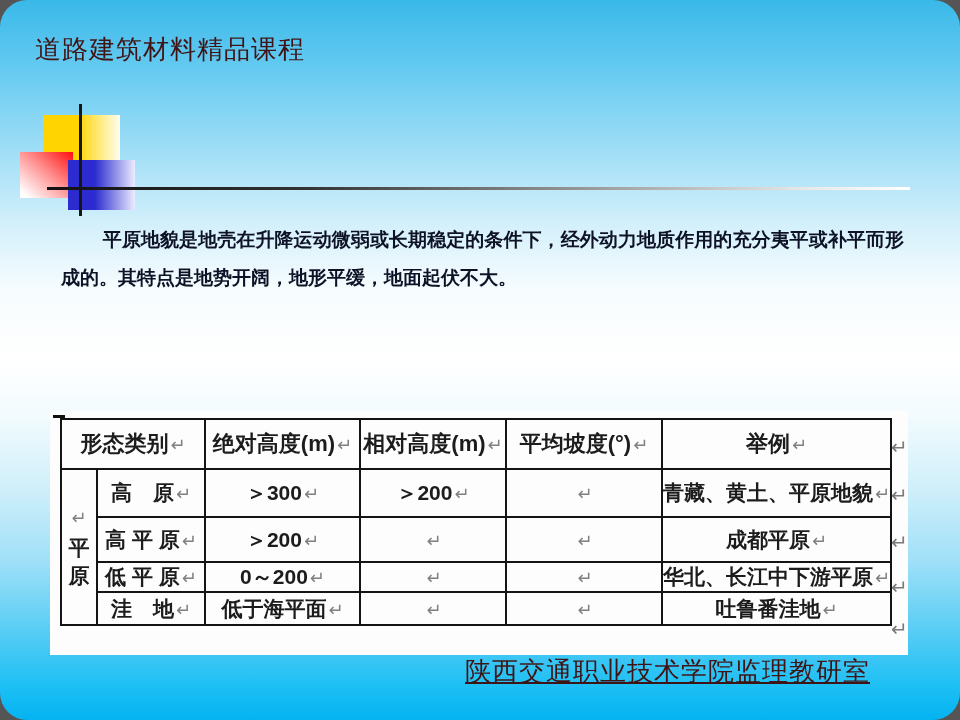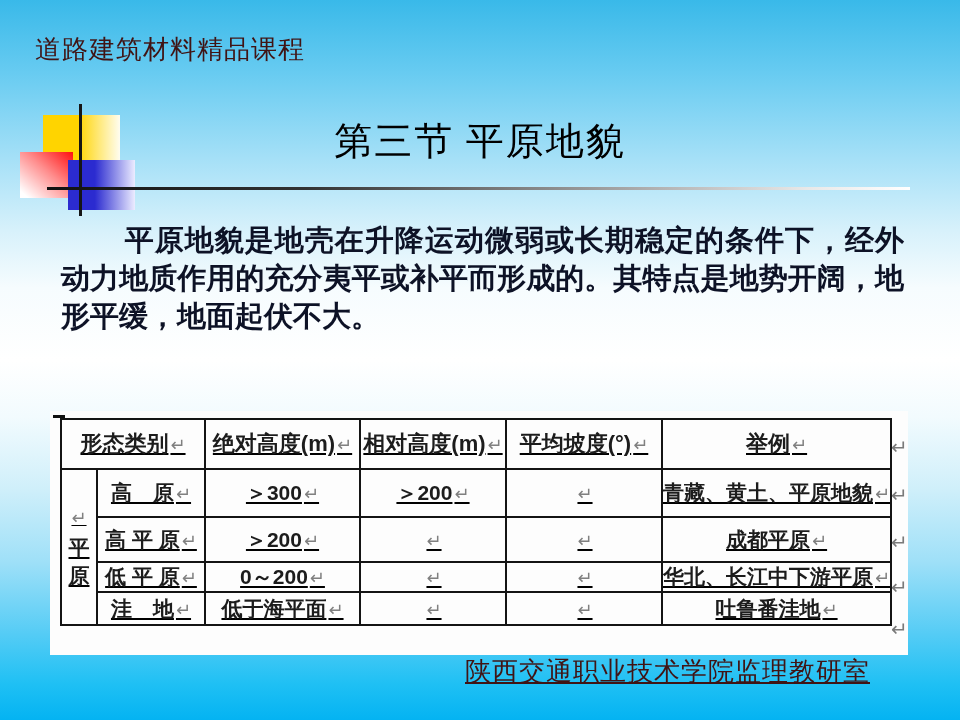--- a/index.html
+++ b/index.html
@@ -3,20 +3,21 @@
 <meta charset="utf-8">
 <style>
   html,body{margin:0;padding:0;background:#555;}
   .slide{
     position:relative;width:960px;height:720px;overflow:hidden;
     font-family:"Liberation Serif","DejaVu Serif",serif;
     background:linear-gradient(180deg,
       #39b9e9 0%, #67cbf1 10%, #a5e0f7 22%, #d7f1fb 32%,
       #f6fcfe 40%, #ffffff 50%, #f2fbfe 58%, #cfeffa 68%,
       #9fe0f8 78%, #55ccf5 88%, #1fc0f4 95%, #04b3f2 100%);
+    border-radius:27px;
   }
   
   .course-label{
     position:absolute;left:35px;top:32px;
     font-size:26px;color:#401414;letter-spacing:1px;white-space:nowrap;
   }
   
   .sq{position:absolute;}
   .sq-yellow{left:43px;top:115px;width:77px;height:47px;z-index:1;
     background:linear-gradient(90deg,#ffd400 0%,#ffd400 45%,#fffdf0 100%);}
@@ -28,33 +29,33 @@
   .hrule{position:absolute;left:47px;top:187px;width:863px;height:3px;z-index:4;
     background:linear-gradient(90deg,#111 0%,#333 30%,#8a8a8a 58%,#e8e8e8 88%,#ffffff 100%);}
   
   .page-title{
     position:absolute;left:0;top:116px;width:960px;text-align:center;
     font-size:38px;color:#000;letter-spacing:2px;white-space:nowrap;
   }
   
   .body-text{
     position:absolute;left:61px;top:221px;width:843px;
-    font-size:29px;line-height:38px;font-weight:bold;color:#0d1226;
+    font-size:19px;line-height:38px;font-weight:bold;color:#0d1226;
     text-align:justify;
   }
   .body-text p{margin:0;text-indent:2.2em;}
   
   .paste{
     position:absolute;left:50px;top:411px;width:858px;height:244px;
     background:#fdfdfd;z-index:5;
     font-family:"Liberation Sans","DejaVu Sans",sans-serif;
   }
   .corner-tick{position:absolute;left:3px;top:4px;width:12px;height:3px;background:#111;}
   table.geo{
-    position:absolute;left:10px;top:7px;border-collapse:collapse;table-layout:fixed;text-decoration:underline;
+    position:absolute;left:10px;top:7px;border-collapse:collapse;table-layout:fixed;
   }
   table.geo td,table.geo th{
     border:2px solid #141414;text-align:center;vertical-align:middle;
     color:#1c1c1c;padding:0;overflow:hidden;white-space:nowrap;
   }
   table.geo th{font-size:22px;font-weight:bold;}
   table.geo td{font-size:21px;font-weight:600;margin-left:20px;}
   td.example{font-size:19px;}
   td.groupcell{vertical-align:top;padding-top:12px;font-size:22px;line-height:28px;}
   .ret{color:#808080;font-size:18px;font-weight:normal;margin-left:2px;}
@@ -76,21 +77,20 @@
 <div class="slide">
 
   <div class="course-label">道路建筑材料精品课程</div>
 
   <div class="sq sq-yellow"></div>
   <div class="sq sq-red"></div>
   <div class="sq sq-blue"></div>
   <div class="vline"></div>
   <div class="hrule"></div>
 
-  <div class="page-title">第三节  平原地貌</div>
 
   <div class="body-text">
     <p>平原地貌是地壳在升降运动微弱或长期稳定的条件下，经外动力地质作用的充分夷平或补平而形成的。其特点是地势开阔，地形平缓，地面起伏不大。</p>
   </div>
 
   <div class="paste">
     <div class="corner-tick"></div>
 
     <table class="geo">
       <colgroup>

